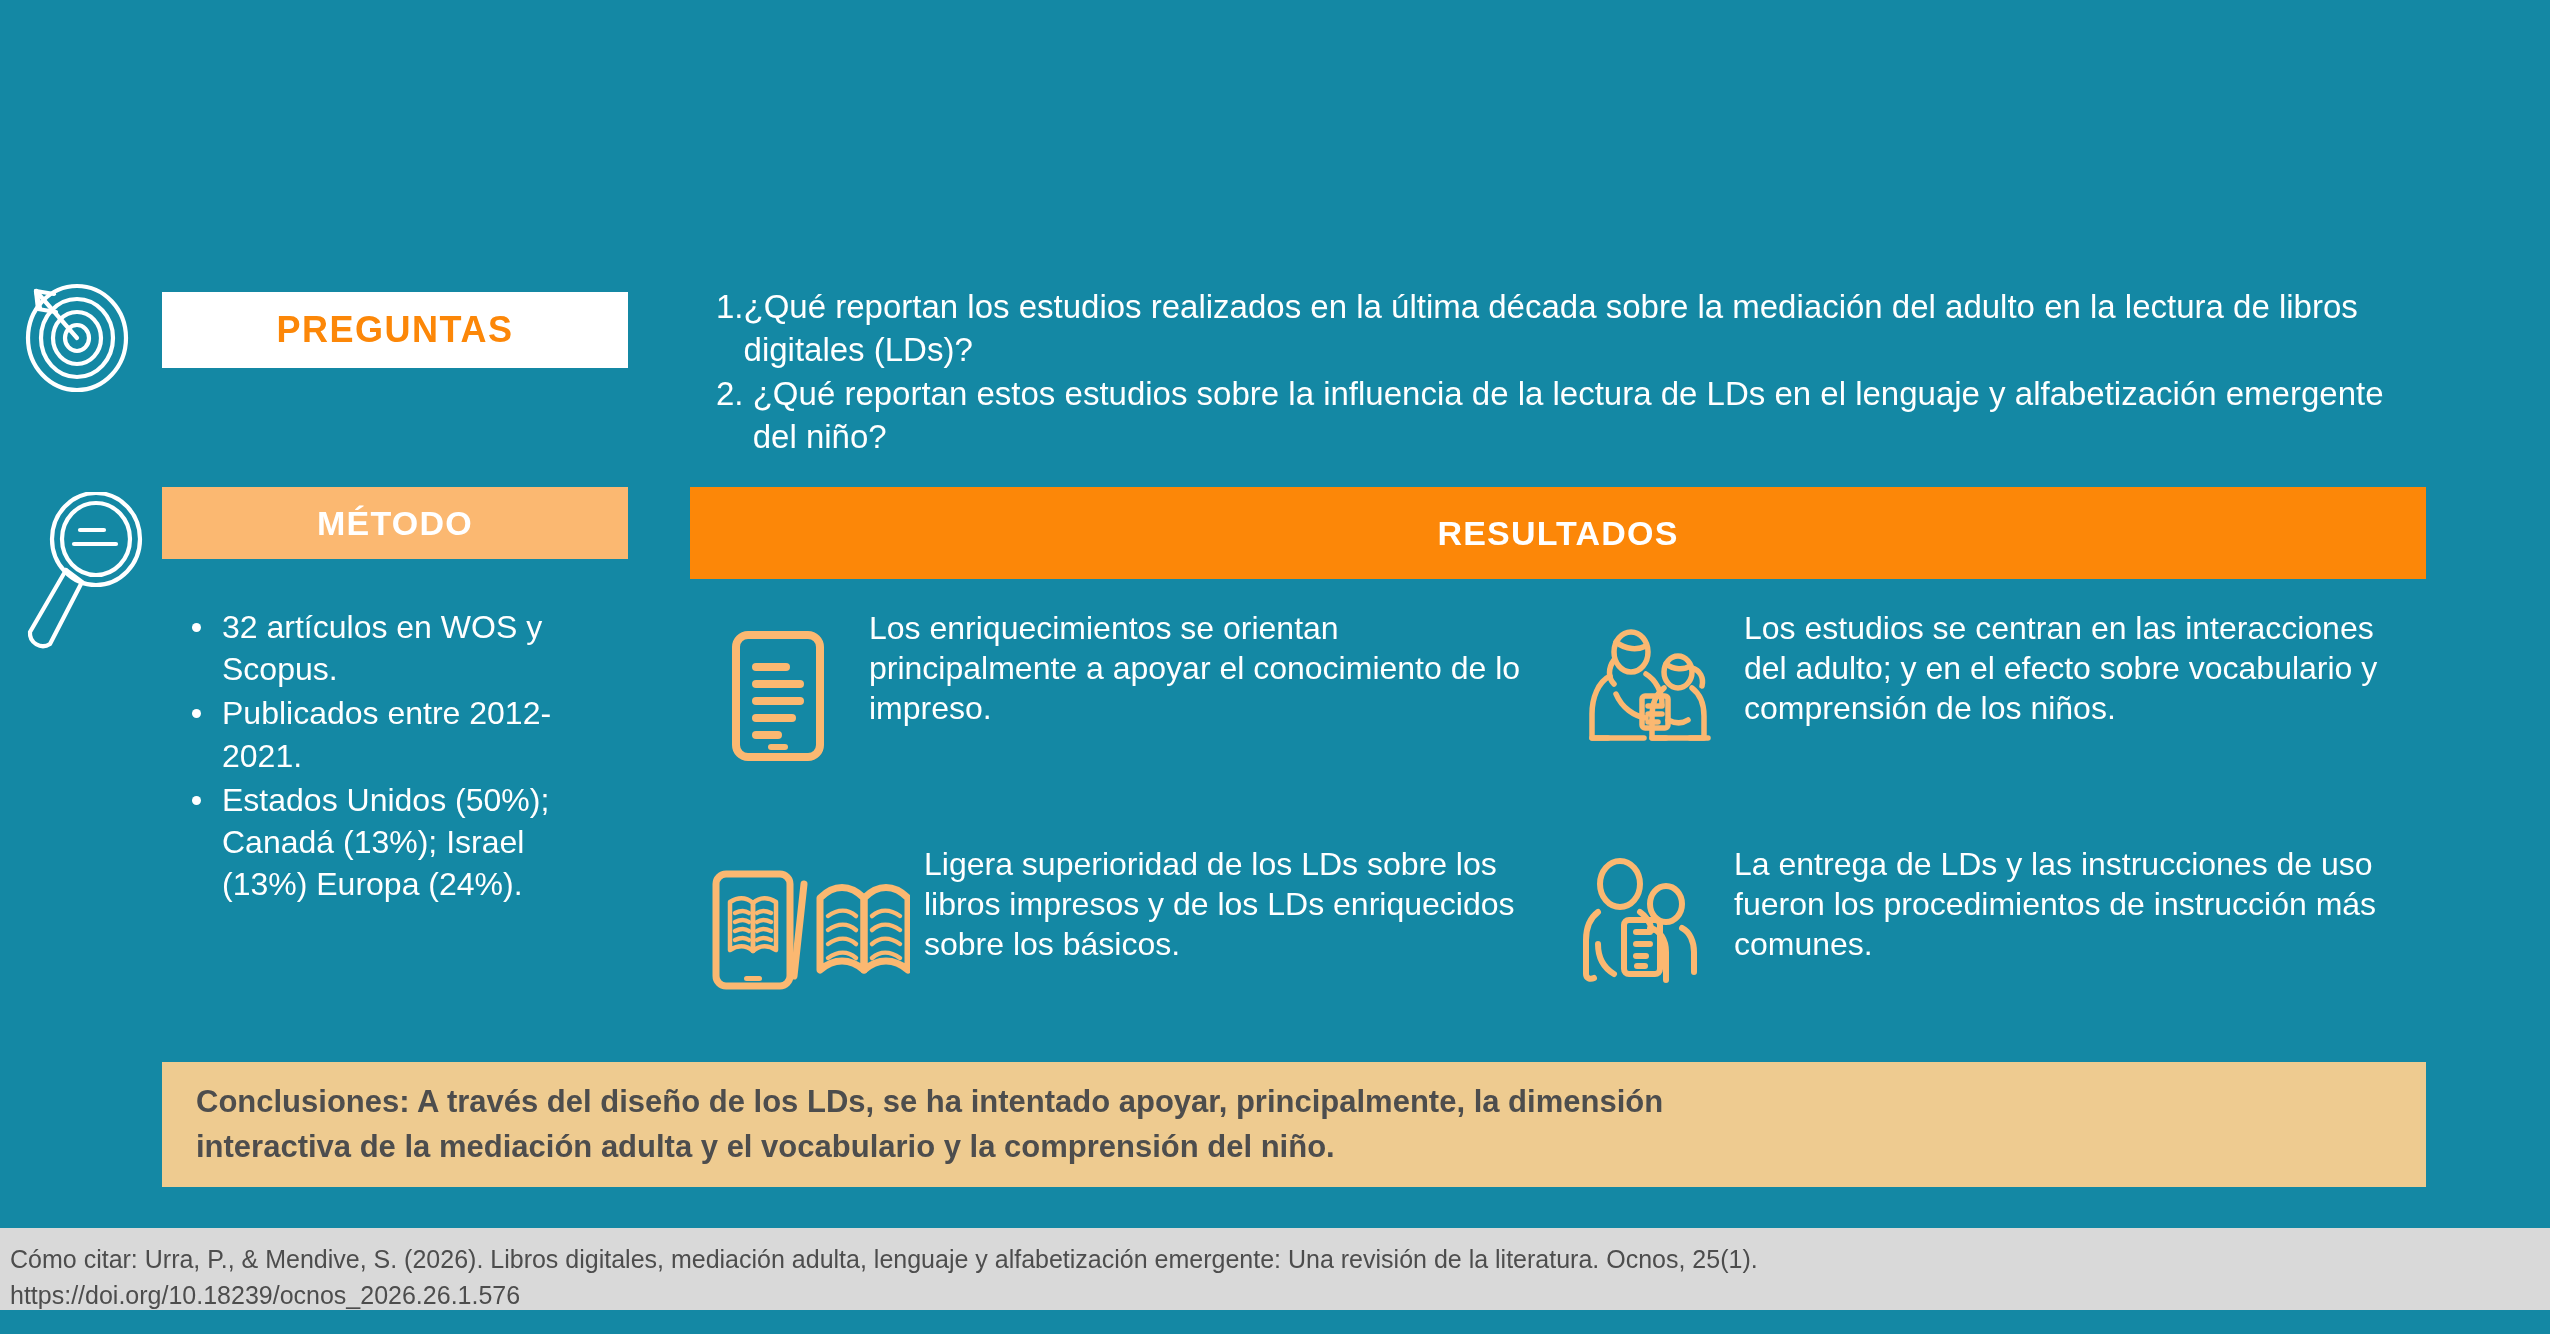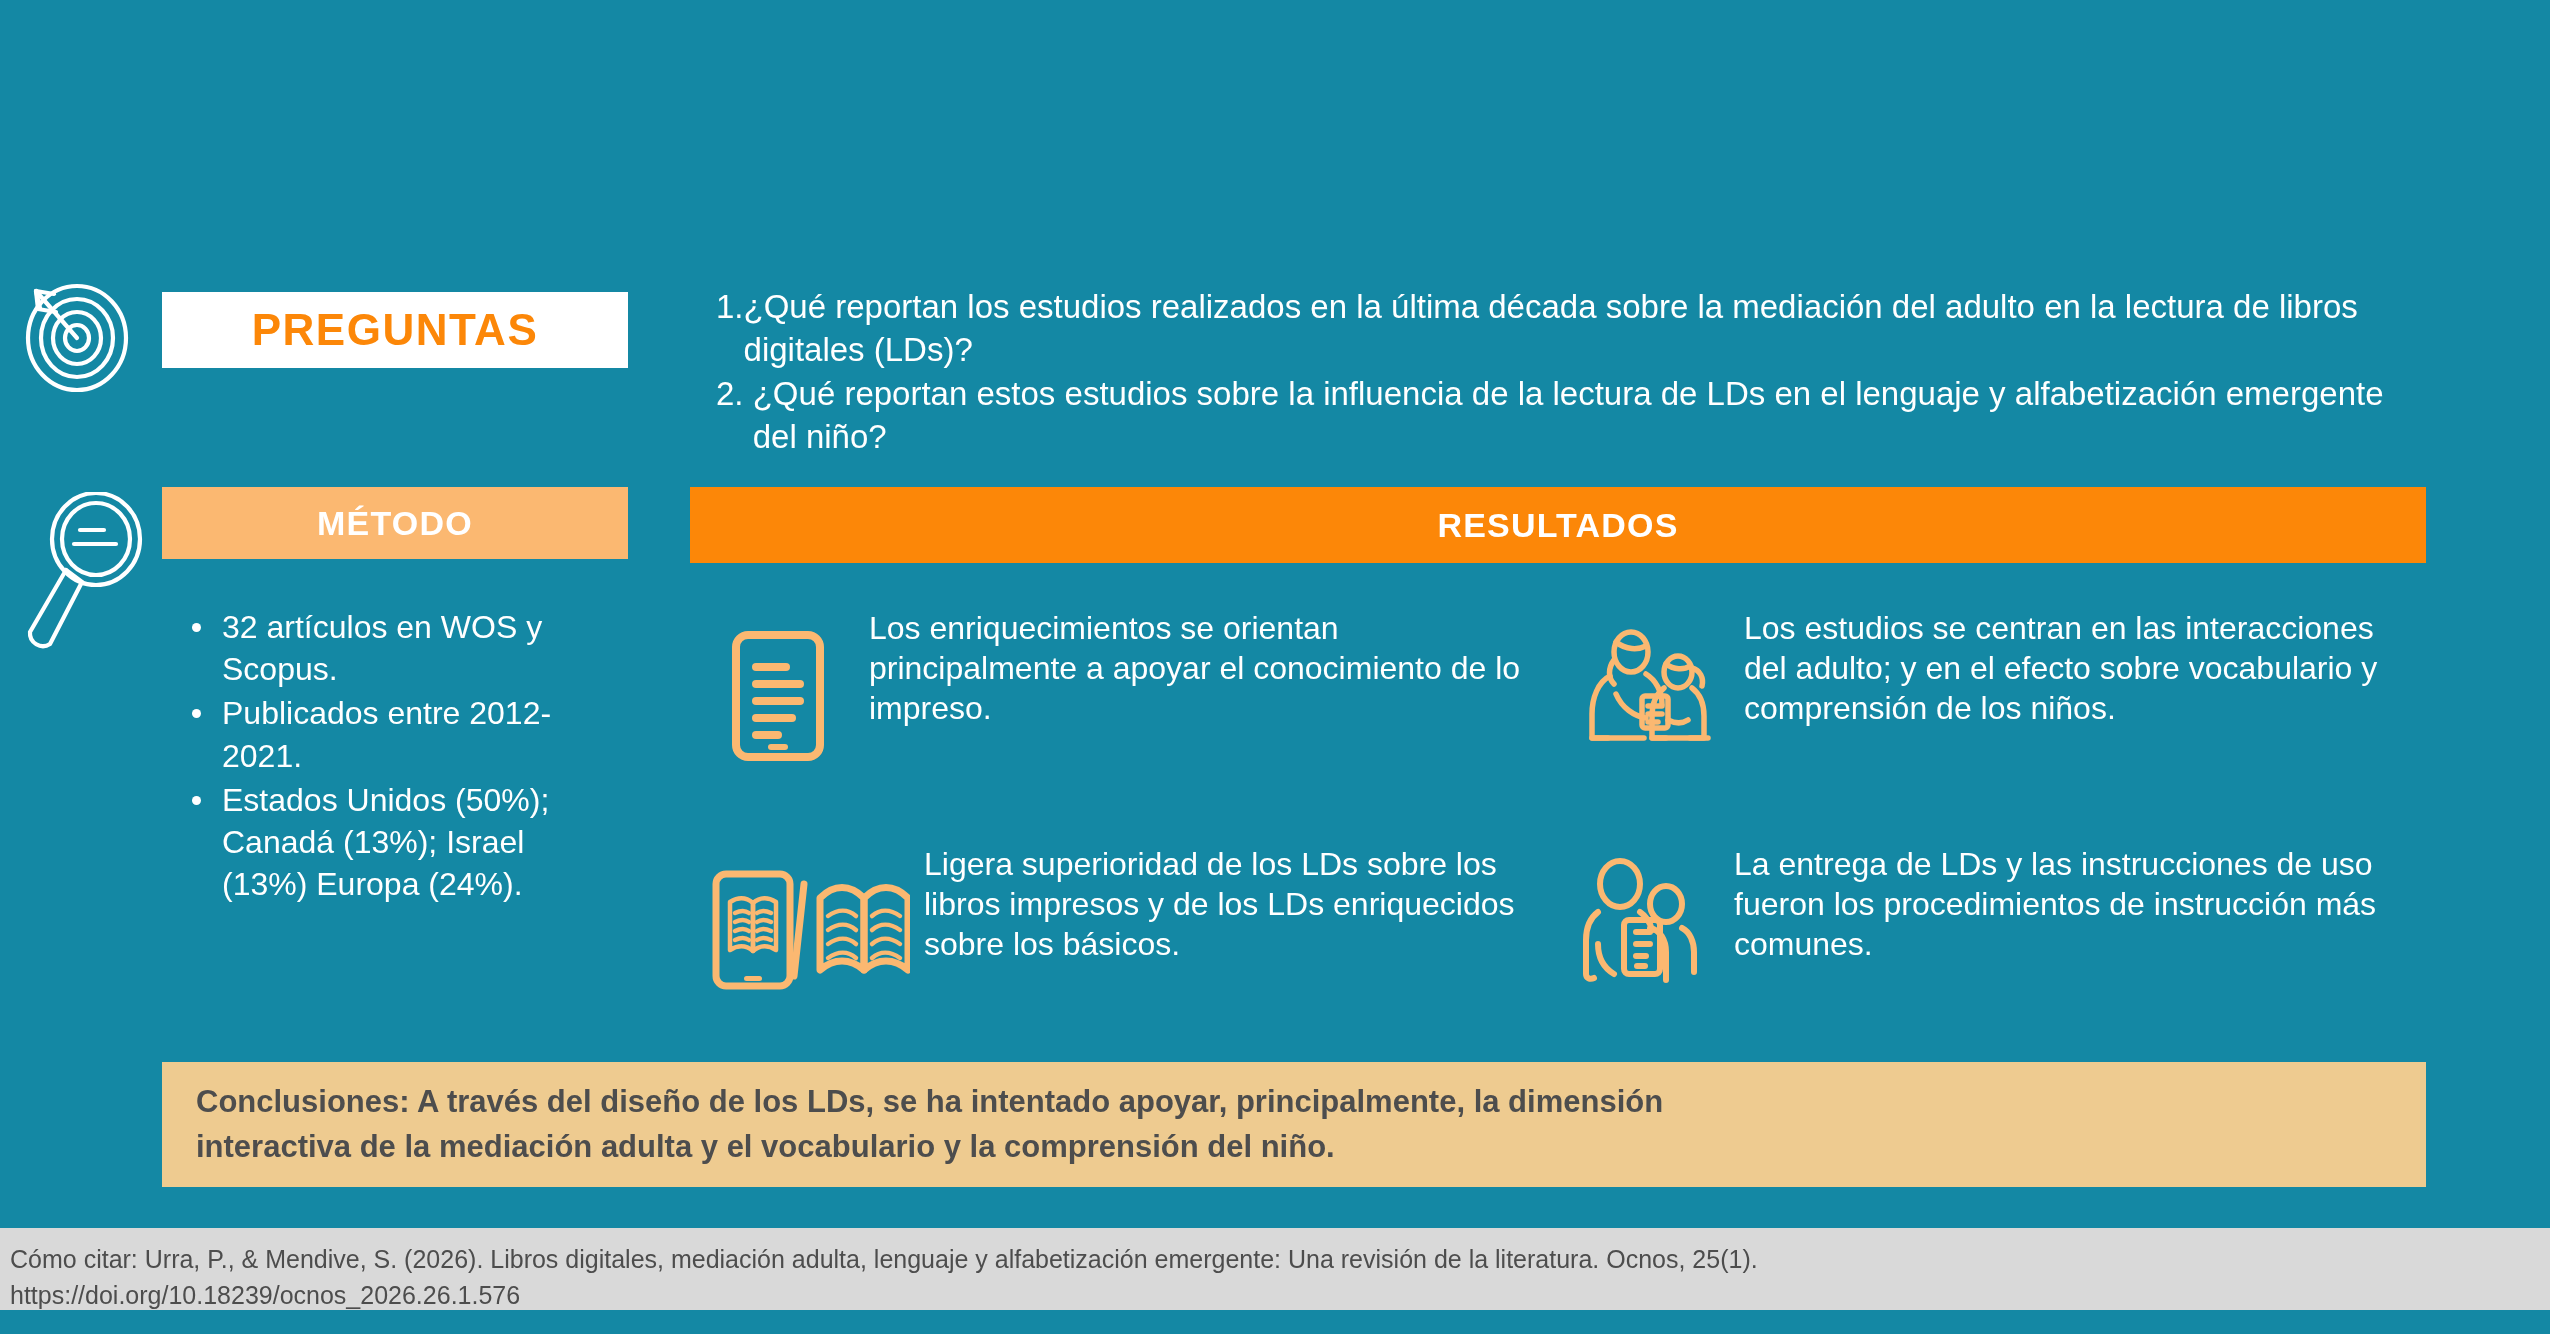--- a/index.html
+++ b/index.html
@@ -30,21 +30,21 @@
   .icon-target{position:absolute;left:14px;top:276px;width:120px;height:118px;}
   .icon-magnifier{position:absolute;left:20px;top:492px;width:126px;height:160px;}
 
   
   .preguntas-box{
     position:absolute;left:162px;top:292px;width:466px;height:76px;
     background:#ffffff;
     display:flex;align-items:center;justify-content:center;
   }
   .preguntas-label{
-    color:#fc8708;font-size:44px;font-weight:bold;letter-spacing:1.5px;
+    color:#fc8708;font-size:36px;font-weight:bold;letter-spacing:1.5px;
   }
   .questions{
     position:absolute;left:716px;top:286px;width:1720px;
     color:#ffffff;font-size:33px;line-height:1.29;
   }
   .q-item{display:flex;margin-bottom:2px;}
   .q-num{flex:0 0 auto;white-space:pre;}
   .q-body{flex:1 1 auto;}
   .metodo-bar{
     position:absolute;left:162px;top:487px;width:466px;height:72px;
@@ -59,21 +59,21 @@
   .metodo-list li{
     position:relative;padding-left:42px;margin-bottom:2px;
   }
   .metodo-list li:before{
     content:"";position:absolute;left:12px;top:17px;
     width:9px;height:9px;border-radius:50%;background:#ffffff;
   }
 
   
   .resultados-bar{
-    position:absolute;left:690px;top:487px;width:1736px;height:76px;
+    position:absolute;left:690px;top:487px;width:1736px;height:92px;
     background:#fc8708;display:flex;align-items:center;justify-content:center;
   }
   .resultados-label{color:#ffffff;font-size:34px;font-weight:bold;letter-spacing:1.2px;}
 
   .results-grid{
     position:absolute;left:690px;top:600px;width:1760px;height:440px;
   }
   .result-cell{position:absolute;display:flex;align-items:flex-start;}
   .rc-1{left:40px;  top:8px;   width:820px;}
   .rc-2{left:890px; top:8px;   width:840px;}

